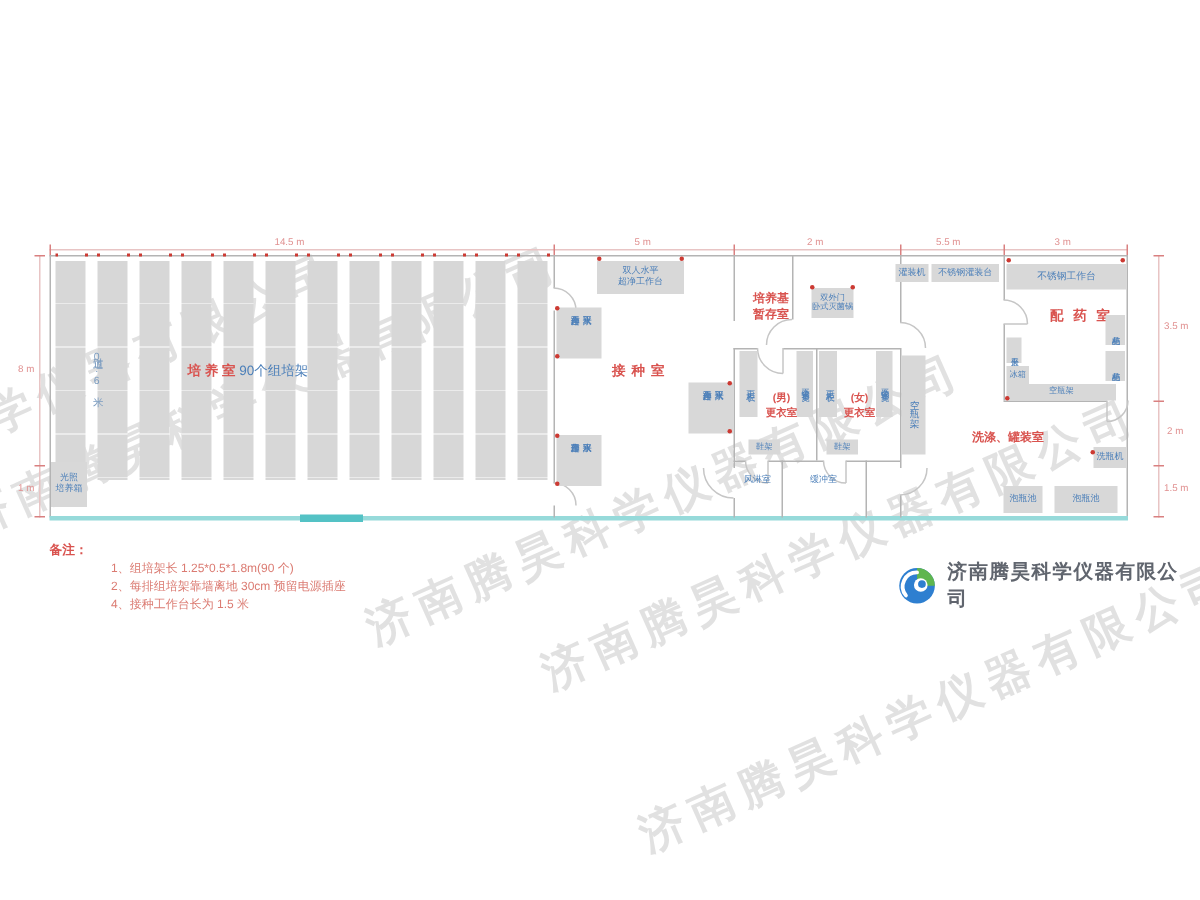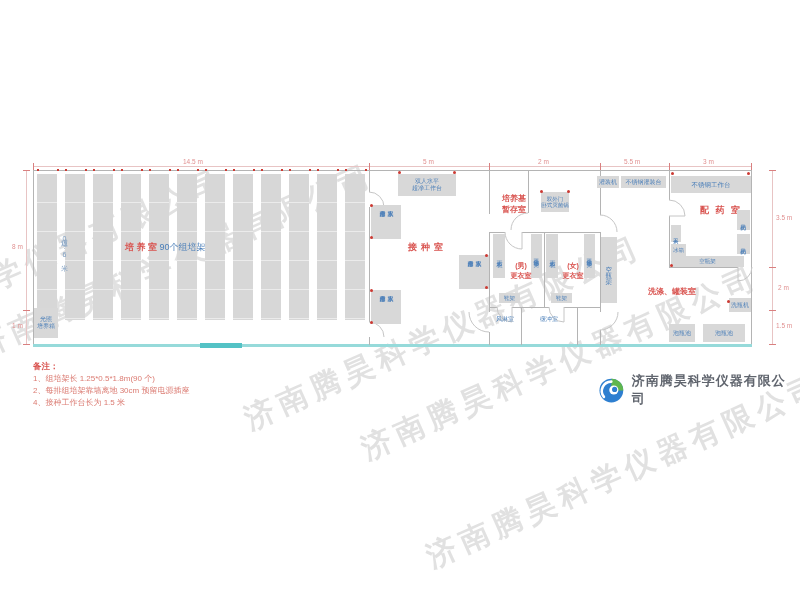--- a/index.html
+++ b/index.html
@@ -20,21 +20,21 @@
           flex-direction:row-reverse;justify-content:center;gap:1px;padding-top:1px;}
   .vbench span{writing-mode:vertical-rl;text-orientation:upright;font-size:6px;line-height:7px;}
   .redlab{position:absolute;color:#d9534f;font-weight:bold;}
   .bluelab{position:absolute;color:#4b7fb9;}
   .dim{position:absolute;color:#e09090;font-size:6.5px;white-space:nowrap;}
   .dimline{position:absolute;background:#e8c4c4;}
   .tick{position:absolute;background:#d98080;}
   .dot{position:absolute;width:3px;height:3px;border-radius:50%;background:#cc3a33;}
   .dotstrip{position:absolute;left:37px;top:169px;width:330px;height:2px;
             background:repeating-linear-gradient(90deg,#cc3a33 0 2px,transparent 2px 20px,#cc3a33 20px 22px,transparent 22px 28px);}
-  .note{color:#db7b72;font-size:8px;line-height:12px;}
+  .note{color:#db7b72;font-size:8px;line-height:12px;margin-left:41px;}
   .contact{color:#8b909a;font-size:9.5px;line-height:14px;}
 </style>
 </head>
 <body>
 
 <div class="wm" style="left:-180px;top:335px;">济南腾昊科学仪器有限公司</div>
 <div class="wm" style="left:-30px;top:330px;">济南腾昊科学仪器有限公司</div>
 <div class="wm" style="left:238px;top:402px;">济南腾昊科学仪器有限公司</div>
 <div class="wm" style="left:355px;top:432px;">济南腾昊科学仪器有限公司</div>
 <div class="wm" style="left:420px;top:540px;">济南腾昊科学仪器有限公司</div>

